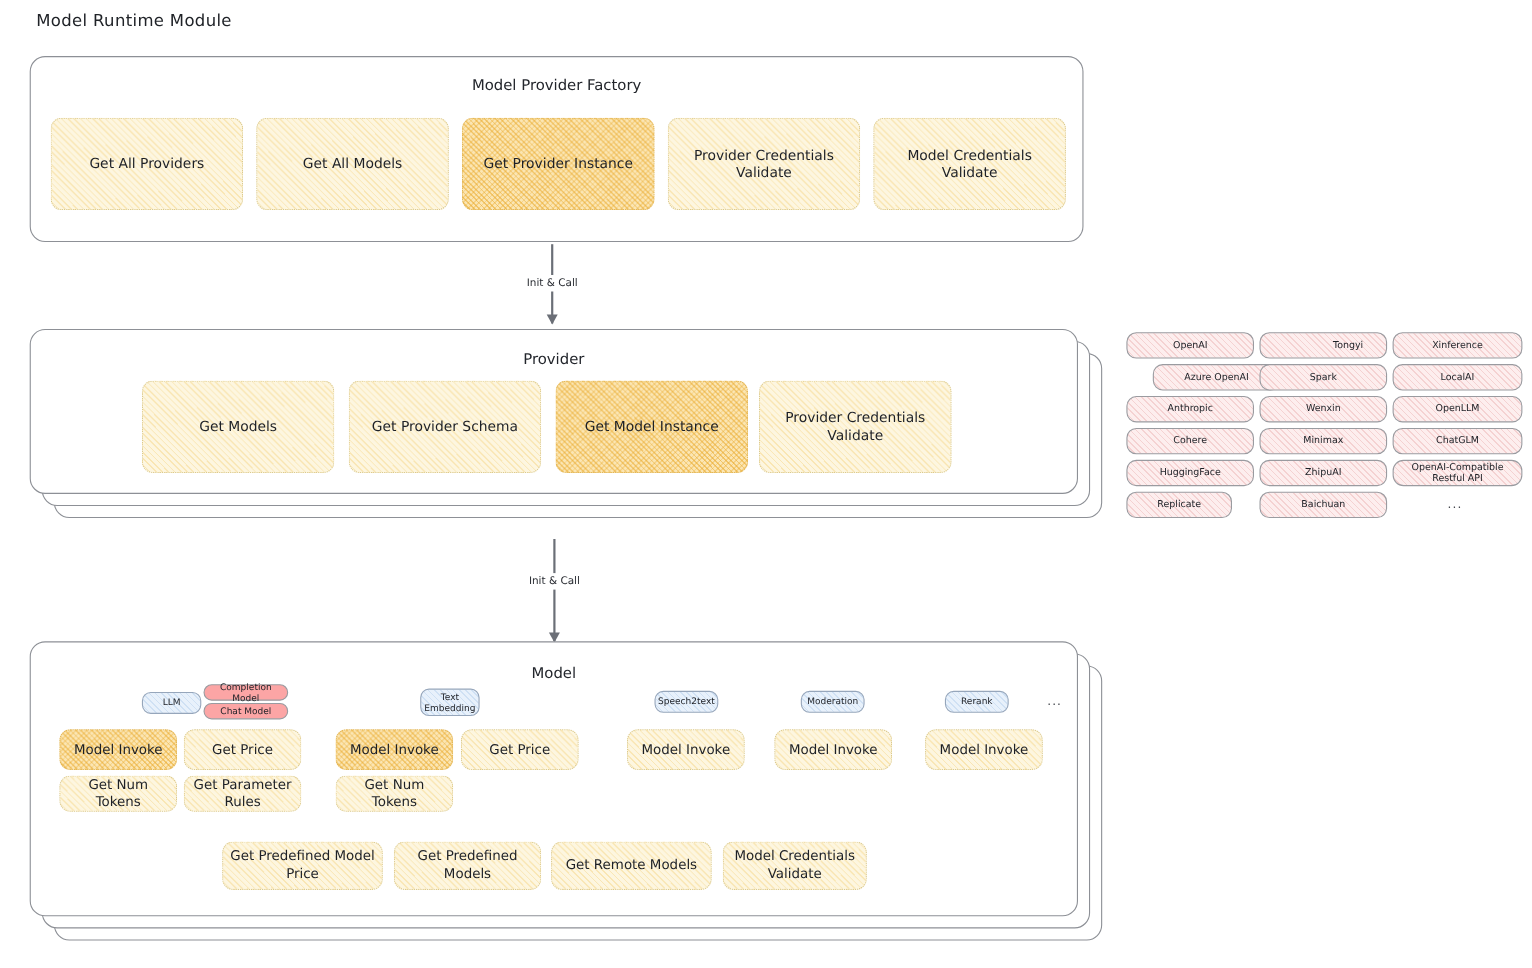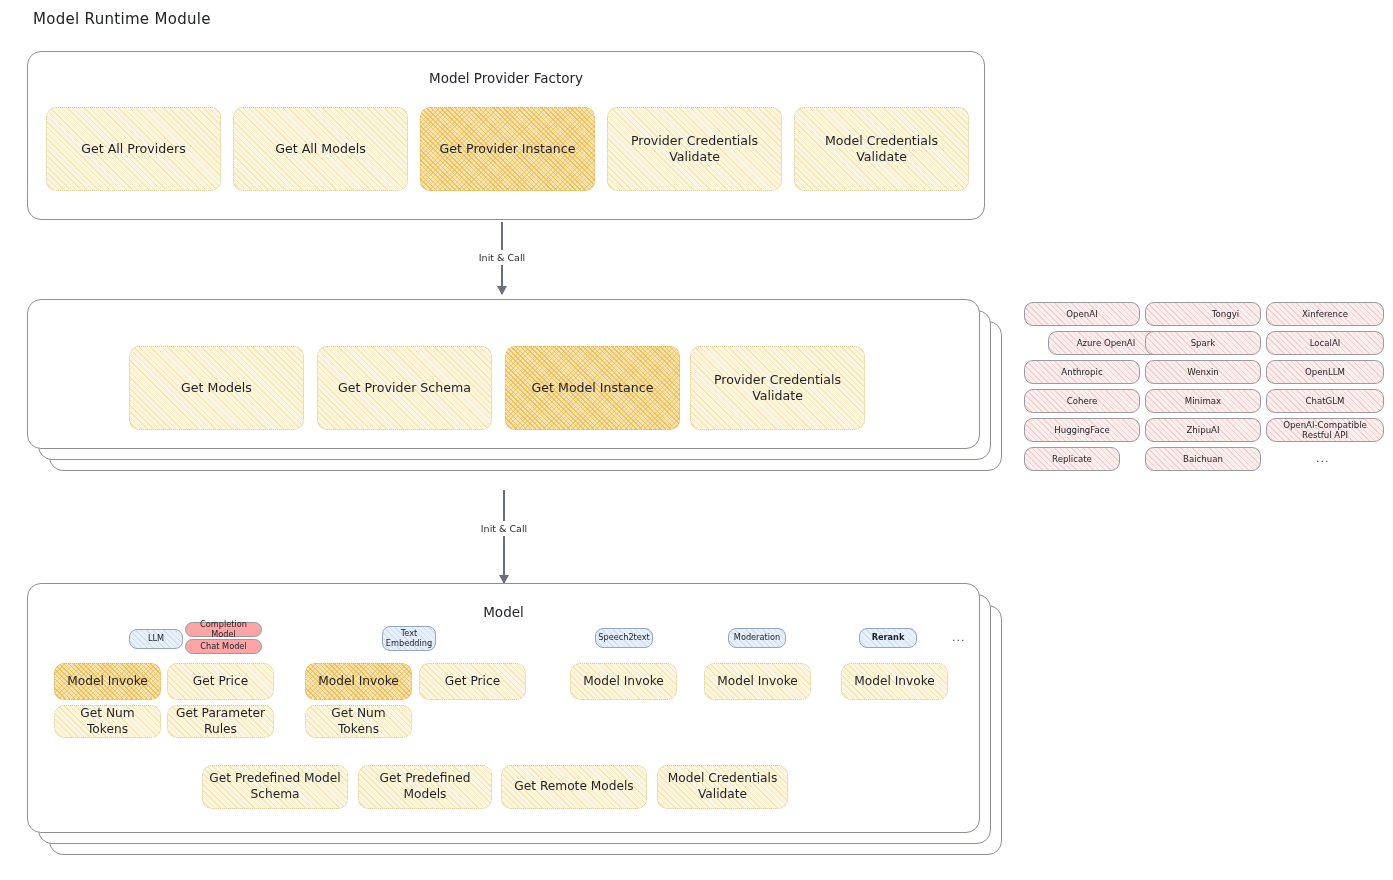--- a/index.html
+++ b/index.html
@@ -181,20 +181,21 @@
     <div class="head"></div>
     <div class="lbl" style="top:28px;">Init &amp; Call</div>
   </div>
 
   <div class="stack" style="left:27px;top:299px;width:953px;height:150px;">
     <div class="sheet l3"></div>
     <div class="sheet l2"></div>
     <div class="sheet l1"></div>
 
     <div class="inner">
+      <div class="panel-title" style="top:20px;">Provider</div>
 
       <div class="hbox" style="left:102px;top:47px;width:175px;height:84px;">Get Models</div>
 
       <div class="hbox" style="left:290px;top:47px;width:175px;height:84px;">Get Provider Schema</div>
 
       <div class="hbox hl" style="left:478px;top:47px;width:175px;height:84px;">Get Model Instance</div>
 
       <div class="hbox" style="left:663px;top:47px;width:175px;height:84px;">Provider Credentials Validate</div>
     </div>
   </div>
@@ -252,25 +253,25 @@
       <div class="hbox hl small" style="left:278px;top:80px;width:107px;height:37px;">Model Invoke</div>
       <div class="hbox small" style="left:392px;top:80px;width:107px;height:37px;">Get Price</div>
       <div class="hbox small" style="left:278px;top:122px;width:107px;height:33px;">Get Num Tokens</div>
 
       <div class="badge blue" style="left:568px;top:45px;width:58px;height:20px;">Speech2text</div>
       <div class="hbox small" style="left:543px;top:80px;width:107px;height:37px;">Model Invoke</div>
 
       <div class="badge blue" style="left:701px;top:45px;width:58px;height:20px;">Moderation</div>
       <div class="hbox small" style="left:677px;top:80px;width:107px;height:37px;">Model Invoke</div>
 
-      <div class="badge blue" style="left:832px;top:45px;width:58px;height:20px;font-weight:bold;">Rerank</div>
+      <div class="badge blue" style="left:832px;top:45px;width:58px;height:20px;">Rerank</div>
       <div class="hbox small" style="left:814px;top:80px;width:107px;height:37px;">Model Invoke</div>
 
       <div class="ellipsis" style="left:925px;top:48px;">...</div>
 
-      <div class="hbox small" style="left:175px;top:182px;width:146px;height:44px;">Get Predefined Model Schema</div>
+      <div class="hbox small" style="left:175px;top:182px;width:146px;height:44px;">Get Predefined Model Price</div>
       <div class="hbox small" style="left:331px;top:182px;width:134px;height:44px;">Get Predefined Models</div>
       <div class="hbox small" style="left:474px;top:182px;width:146px;height:44px;">Get Remote Models</div>
       <div class="hbox small" style="left:630px;top:182px;width:131px;height:44px;">Model Credentials Validate</div>
     </div>
   </div>
 
 </div>
 
 </body></html>

